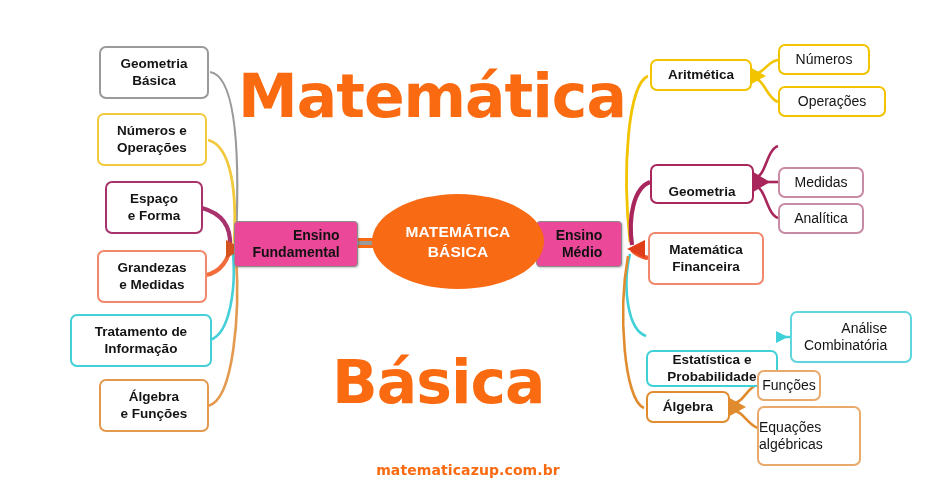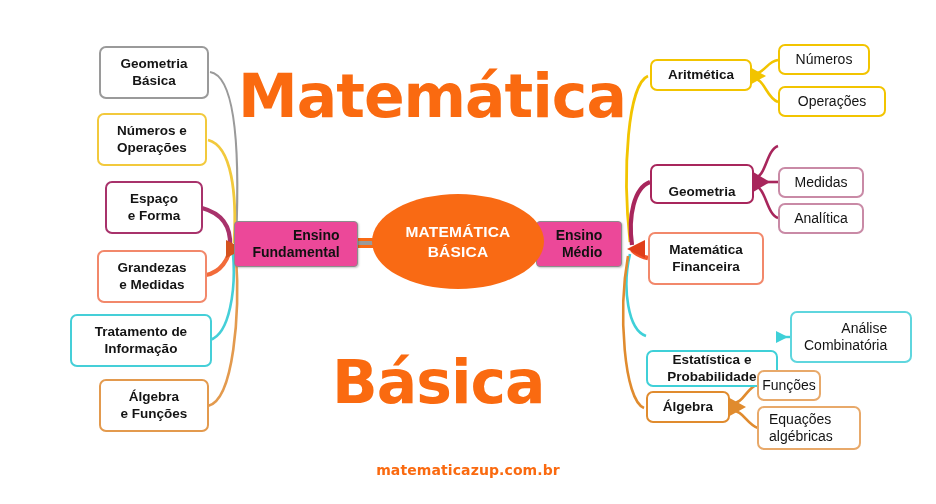--- a/index.html
+++ b/index.html
@@ -273,21 +273,21 @@
     <span>
       <span>Análise</span><br>
       <span>Combinatória</span>
     </span>
   </div>
 
   <div class="node plain" style="left:757px; top:370px; width:64px; height:31px; border-color:#E8A96A;">
     <span>Funções</span>
   </div>
 
-  <div class="node plain" style="left:757px; top:406px; width:104px; height:44px; border-color:#E8A96A; justify-content:flex-start; text-align:left; padding-left:10px;">
+  <div class="node plain" style="left:757px; top:406px; width:104px; height:60px; border-color:#E8A96A; justify-content:flex-start; text-align:left; padding-left:0;">
     <span>
       <span>Equações</span><br>
       <span>algébricas</span>
     </span>
   </div>
 
   <div id="watermark">matematicazup.com.br</div>
 
 </div>
 

